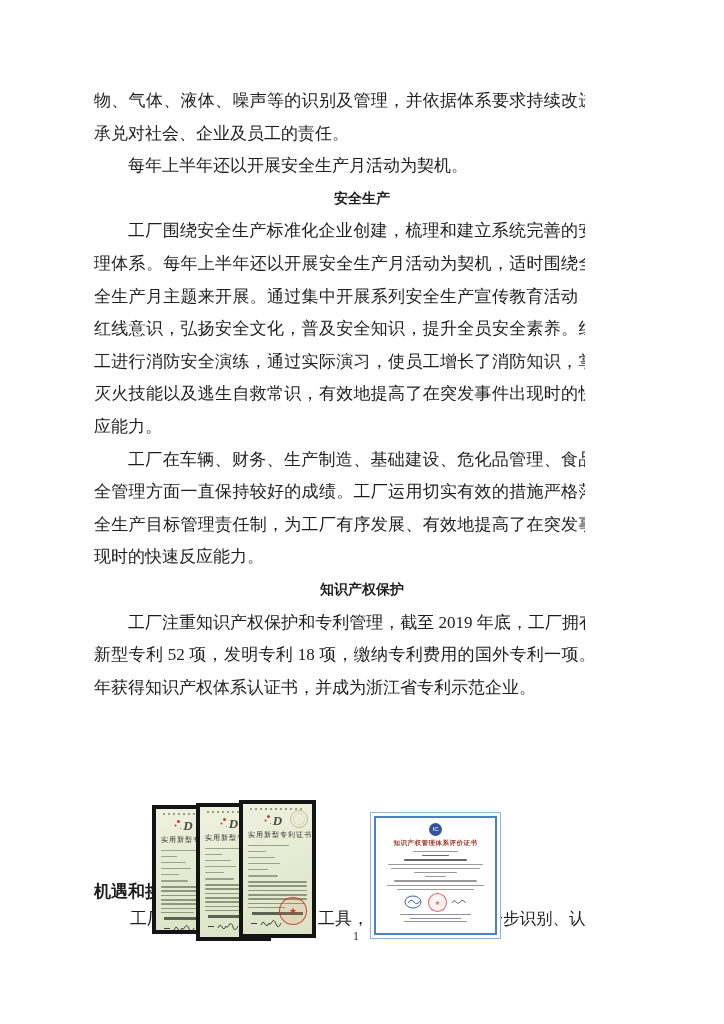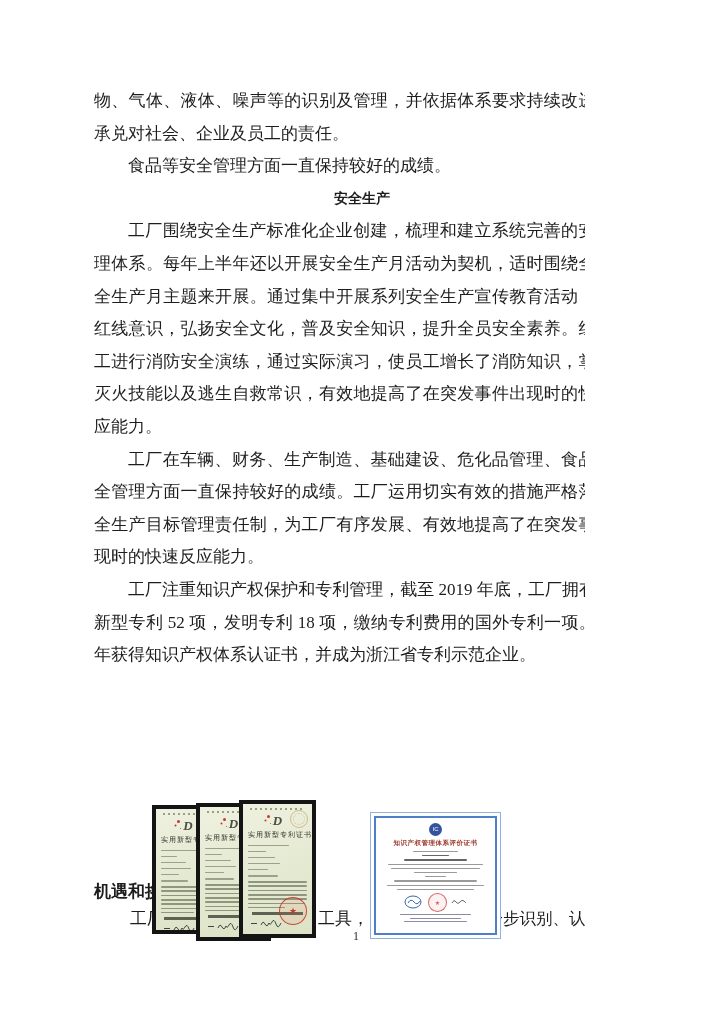--- a/index.html
+++ b/index.html
@@ -57,24 +57,25 @@
   .b-redseal{width:17px;height:17px;border:1px solid rgba(205,70,70,.8);border-radius:50%;background:rgba(235,130,120,.1);display:flex;align-items:center;justify-content:center;color:rgba(200,60,50,.8);font-size:6px;}
   .footbars .bar{background:#8c8ca6;height:1px;margin:2.5px auto;}
 </style>
 </head>
 <body>
 
 <div class="page">
 
   <div class="content">
       <p class="doc-p">物、气体、液体、噪声等的识别及管理，并依据体系要求持续改进，以承兑对社会、企业及员工的责任。</p>
-      <p class="doc-p ind">食品等安全管理方面一直保持较好的成绩。</p>
+      <p class="doc-p ind">每年上半年还以开展安全生产月活动为契机。</p>
       <h2 class="doc-h">安全生产</h2>
       <p class="doc-p ind">工厂围绕安全生产标准化企业创建，梳理和建立系统完善的安全管理体系。每年上半年还以开展安全生产月活动为契机，适时围绕全国安全生产月主题来开展。通过集中开展系列安全生产宣传教育活动，强化红线意识，弘扬安全文化，普及安全知识，提升全员安全素养。组织员工进行消防安全演练，通过实际演习，使员工增长了消防知识，掌握了灭火技能以及逃生自救常识，有效地提高了在突发事件出现时的快速反应能力。</p>
       <p class="doc-p ind">工厂在车辆、财务、生产制造、基础建设、危化品管理、食品等安全管理方面一直保持较好的成绩。工厂运用切实有效的措施严格落实安全生产目标管理责任制，为工厂有序发展、有效地提高了在突发事件出现时的快速反应能力。</p>
+      <h2 class="doc-h">知识产权保护</h2>
       <p class="doc-p ind">工厂注重知识产权保护和专利管理，截至 2019 年底，工厂拥有实用新型专利 52 项，发明专利 18 项，缴纳专利费用的国外专利一项。2018 年获得知识产权体系认证书，并成为浙江省专利示范企业。</p>
     </div>
 
   <div class="frag frag-bold" style="left:94px;top:881px;">机遇和挑</div>
   <div class="frag" style="left:130px;top:908px;">工厂</div>
   <div class="frag" style="left:318px;top:908px;">工具，</div>
   <div class="frag" style="left:470px;top:908px;font-size:16.5px;">进一步识别、认清企业</div>
 
   <div class="page-num">1</div>
 

